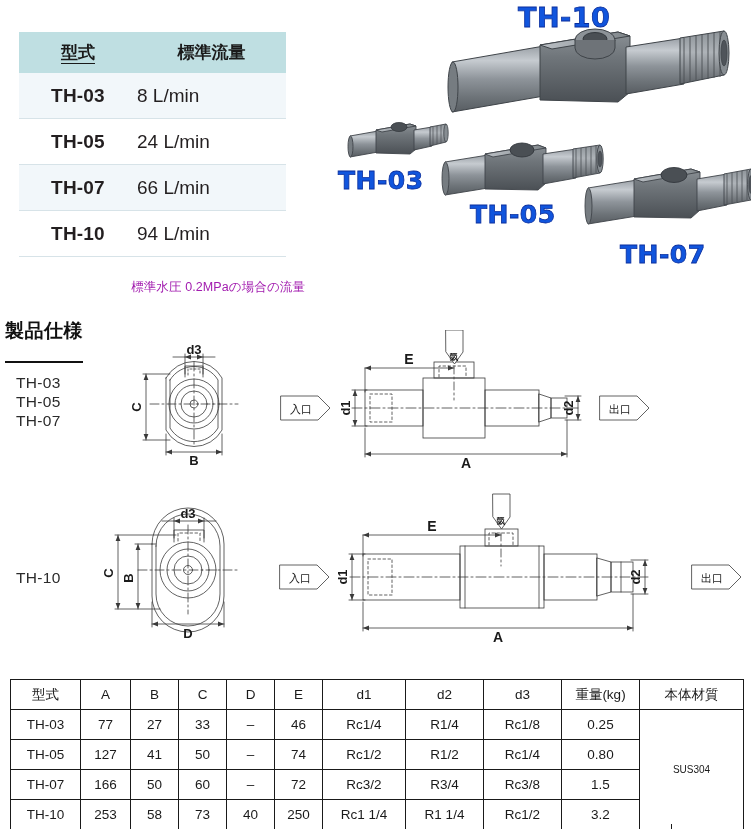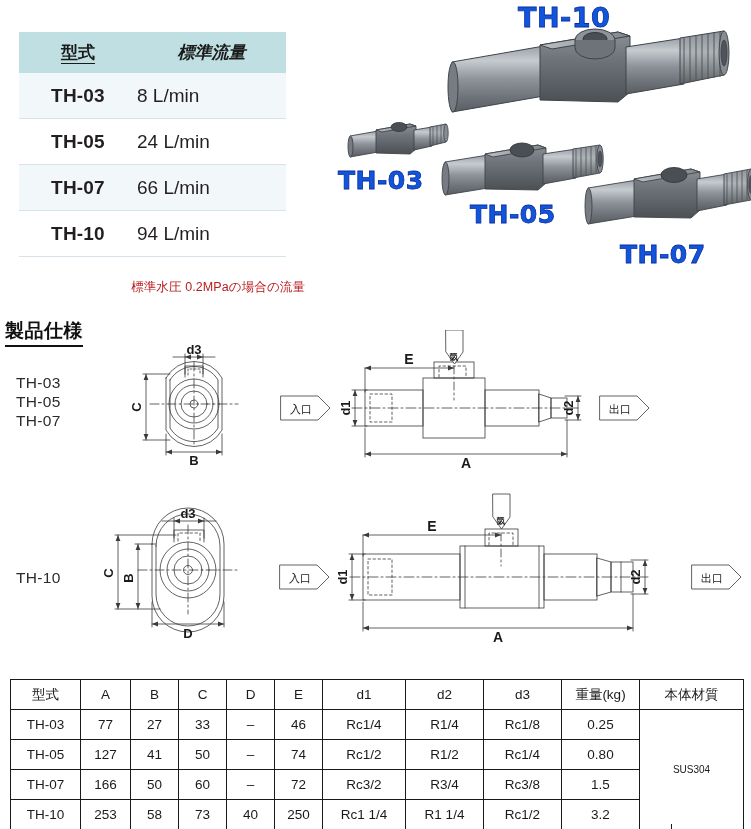--- a/index.html
+++ b/index.html
@@ -36,21 +36,20 @@
     height: 41px;
     padding: 0;
     vertical-align: middle;
   }
   table.flow-table th.col-model {
     width: 118px;
     text-align: center;
   }
   table.flow-table th.col-flow {
     text-align: center;
-    font-style: italic;
   }
   table.flow-table th .hdr-underline {
     border-bottom: 1.5px solid #1a1a1a;
     padding-bottom: 1px;
   }
   table.flow-table td {
     height: 45px;
     padding: 0;
     font-size: 19px;
     vertical-align: middle;
@@ -72,21 +71,21 @@
     padding-right: 14px;
     font-weight: normal;
   }
   .flow-note {
     position: absolute;
     left: 0;
     top: 247px;
     width: 286px;
     text-align: right;
     font-size: 12.5px;
-    color: #b91c1c;
+    color: #a21caf;
     letter-spacing: 0.1px;
   }
 
   
   .photo-area {
     position: absolute;
     left: 330px;
     top: 0;
     width: 421px;
     height: 295px;
@@ -110,21 +109,21 @@
 
   
   .spec-heading {
     position: absolute;
     left: 5px;
     top: 318px;
     font-size: 19px;
     font-weight: bold;
     color: #111111;
     border-bottom: 2.5px solid #111111;
-    padding-bottom: 1px;
+    padding-bottom: 17px;
     letter-spacing: 0.5px;
     text-align: center;
   }
 
   
   .dwg-models {
     position: absolute;
     font-size: 15.5px;
     color: #2b2b2b;
     line-height: 19px;

